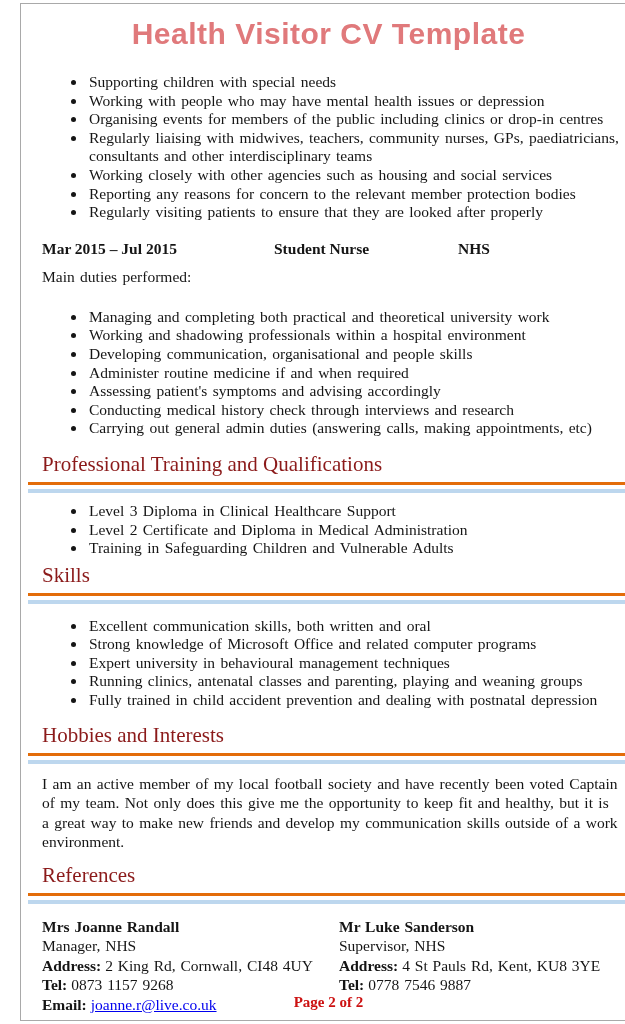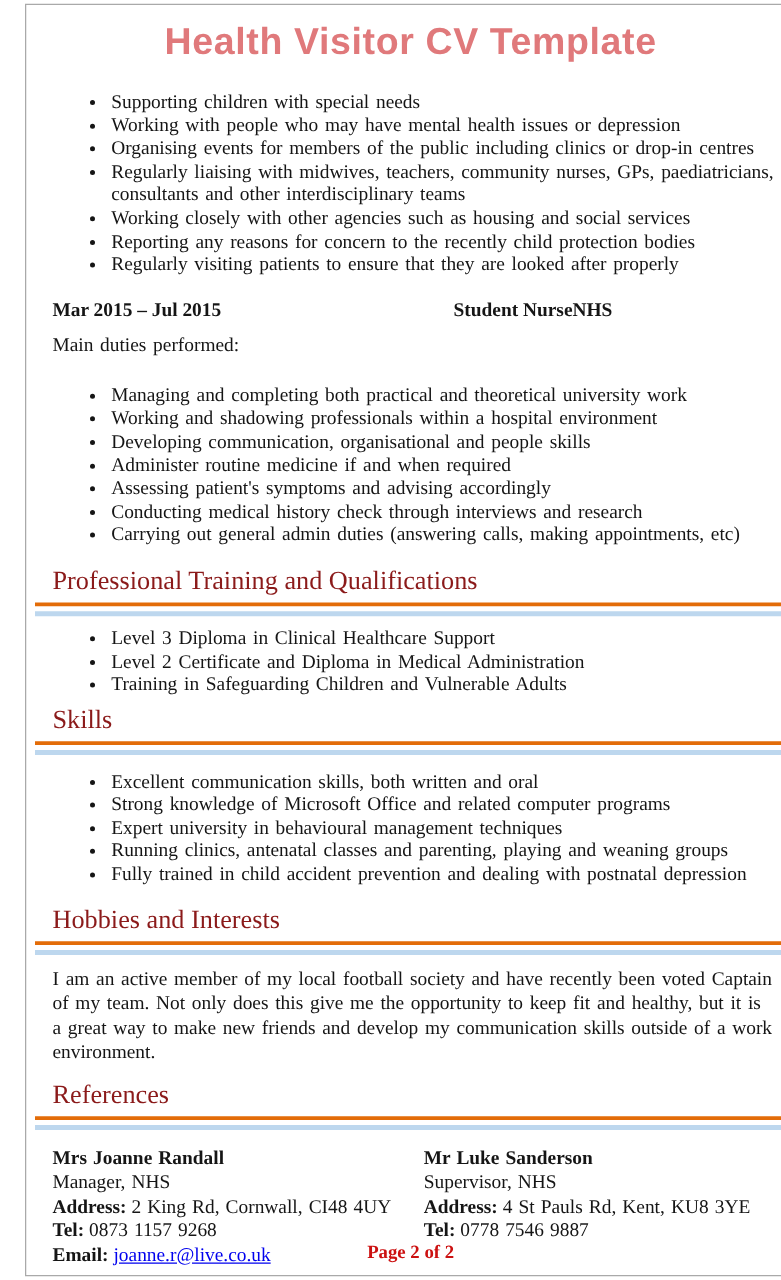--- a/index.html
+++ b/index.html
@@ -40,21 +40,21 @@
     line-height: 18.6px;
     word-spacing: 1.5px;
     padding-left: 2px;
   }
   .job-row {
     margin: 17px 0 0 21px;
     font-weight: bold;
     line-height: 19px;
   }
   .job-row .dates { display: inline-block; width: 232px; }
-  .job-row .role  { display: inline-block; width: 184px; text-align: right; }
+  .job-row .role  { display: inline-block; width: 184px; }
   .job-row .employer { display: inline-block; }
   .duties-label {
     margin: 9px 0 0 21px;
     line-height: 19px;
     word-spacing: 1.5px;
   }
   h2.section-heading {
     margin: 14px 0 0 21px;
     font-family: "Liberation Serif", serif;
     font-weight: normal;
@@ -118,21 +118,21 @@
       <li>Supporting children with special needs</li>
 
       <li>Working with people who may have mental health issues or depression</li>
 
       <li>Organising events for members of the public including clinics or drop-in centres</li>
 
       <li>Regularly liaising with midwives, teachers, community nurses, GPs, paediatricians, consultants and other interdisciplinary teams</li>
 
       <li>Working closely with other agencies such as housing and social services</li>
 
-      <li>Reporting any reasons for concern to the recently child protection bodies</li>
+      <li>Reporting any reasons for concern to the relevant member protection bodies</li>
 
       <li>Regularly visiting patients to ensure that they are looked after properly</li>
     </ul>
 
   <div class="job-row">
     <span class="dates">Mar 2015 – Jul 2015</span><span class="role">Student Nurse</span><span class="employer">NHS</span>
   </div>
 
   <p class="duties-label">Main duties performed:</p>
 

